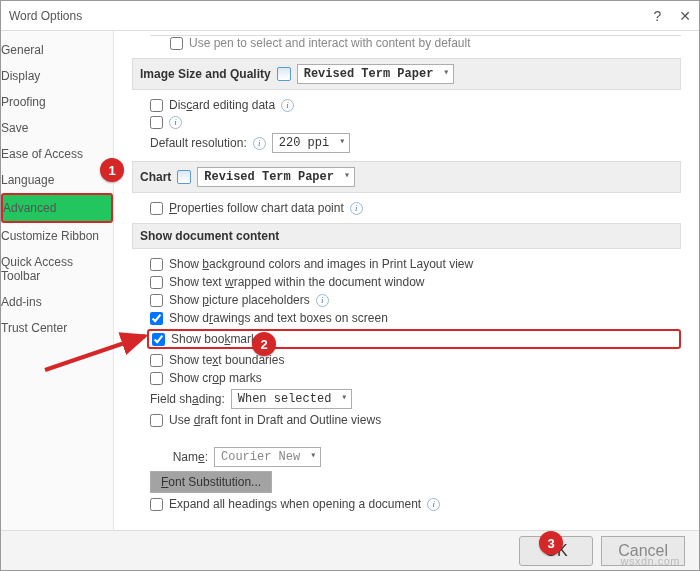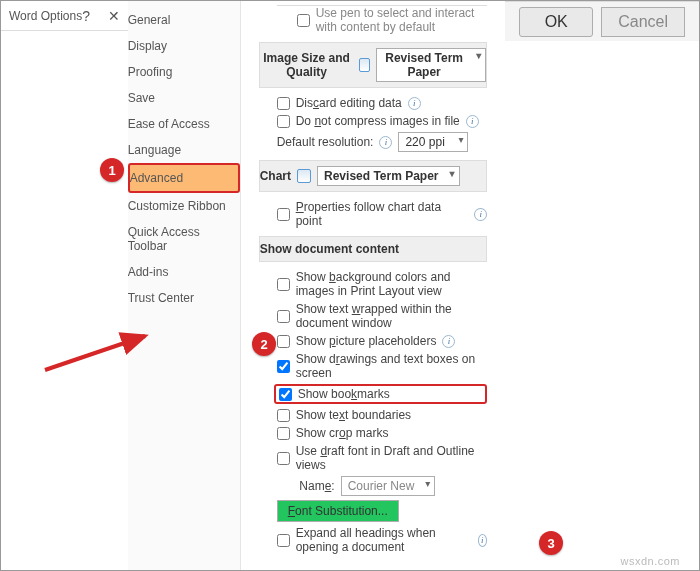--- a/index.html
+++ b/index.html
@@ -1,38 +1,38 @@
 <!DOCTYPE html>
 <html><head>
 <meta charset="utf-8">
 <style>
   * { box-sizing: border-box; margin: 0; padding: 0; }
   body { font-family: "Segoe UI", Tahoma, sans-serif; font-size: 12px; color: #444; background: #fff; width: 700px; height: 571px; overflow: hidden; position: relative; }
-  .window { width: 700px; height: 571px; border: 1px solid #999; display: flex; flex-direction: row; background: #fff; }
+  .window { width: 700px; height: 571px; border: 1px solid #999; display: flex; flex-direction: column; background: #fff; }
   .titlebar { height: 30px; display: flex; align-items: center; padding: 0 8px; border-bottom: 1px solid #ddd; background: #fff; font-size: 12px; color: #555; }
   .titlebar .ttl { flex: 1; }
   .titlebar .btns { display: flex; gap: 18px; align-items: center; }
   .titlebar .btns span { cursor: pointer; color: #555; font-size: 14px; }
   .body { flex: 1; display: flex; overflow: hidden; }
   .sidebar { width: 113px; background: #fafafa; border-right: 1px solid #e5e5e5; padding-top: 6px; }
   .sidebar .item { padding: 6px 0; color: #555; cursor: pointer; }
-  .sidebar .item.sel { background: #fdba74; border: 2px solid #d62728; border-radius: 3px; position: relative; }
+  .sidebar .item.sel { background: #22c55e; border: 2px solid #d62728; border-radius: 3px; position: relative; }
   .content { flex: 1; overflow-y: auto; background: #fff; padding: 0 18px 8px 18px; }
   .content::-webkit-scrollbar { width: 16px; }
   .content::-webkit-scrollbar-track { background: #f0f0f0; }
   .content::-webkit-scrollbar-thumb { background: #c0c0c0; }
-  .grouphead { background: #efefef; border: 1px solid #ddd; padding: 5px 0; margin: 8px 0 8px 0; font-weight: 600; color: #333; display: flex; align-items: center; gap: 6px; text-align: center; }
+  .grouphead { background: #efefef; border: 1px solid #ddd; padding: 5px 7px; margin: 8px 0 8px 0; font-weight: 600; color: #333; display: flex; align-items: center; gap: 6px; text-align: center; }
   .row { display: flex; align-items: center; gap: 6px; margin: 4px 0 4px 18px; color: #444; }
-  .row2 { display: flex; align-items: center; gap: 6px; margin: 4px 0 4px 36px; color: #444; }
+  .row2 { display: flex; align-items: center; gap: 6px; margin: 20px 0 4px 36px; color: #444; }
   input[type=checkbox] { width: 13px; height: 13px; }
-  .sel-box { border: 1px solid #adadad; padding: 2px 20px 2px 6px; background: #fff; position: relative; display: inline-block; font-size: 12px; color: #333; }
+  .sel-box { border: 1px solid #adadad; padding: 2px 20px 2px 6px; background: #fff; position: relative; display: inline-block; font-size: 12px; color: #333; font-family: Liberation Mono, monospace; }
   .sel-box::after { content: "▾"; position: absolute; right: 4px; top: 1px; color: #666; font-size: 10px; }
   .info-i { width: 13px; height: 13px; border: 1px solid #9bb8d0; border-radius: 50%; display: inline-flex; align-items: center; justify-content: center; font-size: 9px; color: #4876a5; font-style: italic; font-family: serif; line-height: 1; }
   .icon-file { width: 14px; height: 14px; border: 1px solid #5b9bd5; border-radius: 2px; display: inline-block; background: linear-gradient(#dbe8f4,#fff); }
-  .btnlike { border: 1px solid #adadad; padding: 3px 10px; background: #22c55e; color: #333; cursor: pointer; }
+  .btnlike { border: 1px solid #adadad; padding: 3px 10px; background: #a3a3a3; color: #333; cursor: pointer; }
   .footer { height: 40px; border-top: 1px solid #ddd; display: flex; align-items: center; justify-content: flex-end; padding: 0 14px; gap: 8px; background: #f4f4f4; }
   .footer .fbtn { min-width: 74px; padding: 5px 16px; border: 1px solid #adadad; background: #e9e9e9; color: #333; font-size: 16px; text-align: center; cursor: pointer; }
   .u { text-decoration: underline; }
   .truncated { color:#888; margin: 0 0 3px 18px; }
   .callout { position: absolute; width: 24px; height: 24px; background: #d62728; color: #fff; border-radius: 50%; display: flex; align-items: center; justify-content: center; font-weight: bold; font-size: 13px; z-index: 50; box-shadow: 0 1px 2px rgba(0,0,0,.3); }
   .hl-red { border: 2px solid #d62728; border-radius: 3px; }
   .watermark { position: absolute; right: 20px; bottom: 4px; font-size: 11px; color: #bbb; letter-spacing: .5px; z-index: 60; }
   svg.arrow { position: absolute; z-index: 49; }
 </style>
 </head>
@@ -72,21 +72,20 @@
         <span class="icon-file"></span>
         <span class="sel-box">Revised Term Paper</span>
       </div>
       <div class="row">
         <input type="checkbox" style="">
         <span><span>Dis<span class="u">c</span>ard editing data</span></span>
         <span class="info-i">i</span>
       </div>
       <div class="row">
         <input type="checkbox" style="">
-        <span>Do <span class="u">n</span>ot compress images in file</span>
         <span class="info-i">i</span>
       </div>
       <div class="row">
         <span>Default resolution:</span>
         <span class="info-i">i</span>
         <span class="sel-box" style="min-width:70px">220 ppi</span>
       </div>
 
       <div class="grouphead">
         <span>Chart</span>
@@ -125,20 +124,24 @@
         </div>
       <div class="row">
           <input type="checkbox" style="">
           <span>Show te<span class="u">x</span>t boundaries</span>
         </div>
       <div class="row">
           <input type="checkbox" style="">
           <span>Show cr<span class="u">o</span>p marks</span>
         </div>
       <div class="row">
+        <span>Field sh<span class="u">a</span>ding:</span>
+        <span class="sel-box" style="min-width:100px">When selected</span>
+      </div>
+      <div class="row">
           <input type="checkbox" style="">
           <span>Use <span class="u">d</span>raft font in Draft and Outline views</span>
         </div>
       <div class="row2">
         <span style="width:40px;text-align:right">Nam<span class="u">e</span>:</span>
         <span class="sel-box" style="min-width:90px;color:#888">Courier New</span>
       </div>
       <div class="row">
         <span class="btnlike"><span class="u">F</span>ont Substitution...</span>
       </div>

